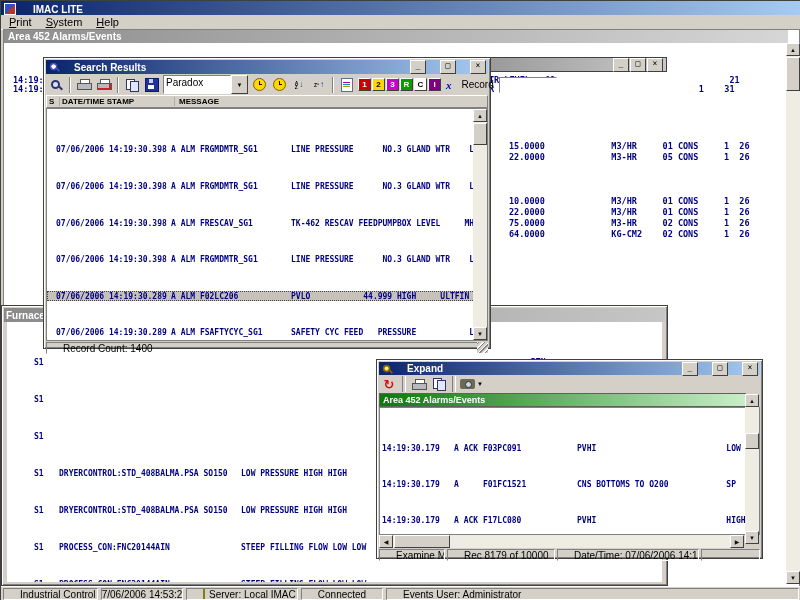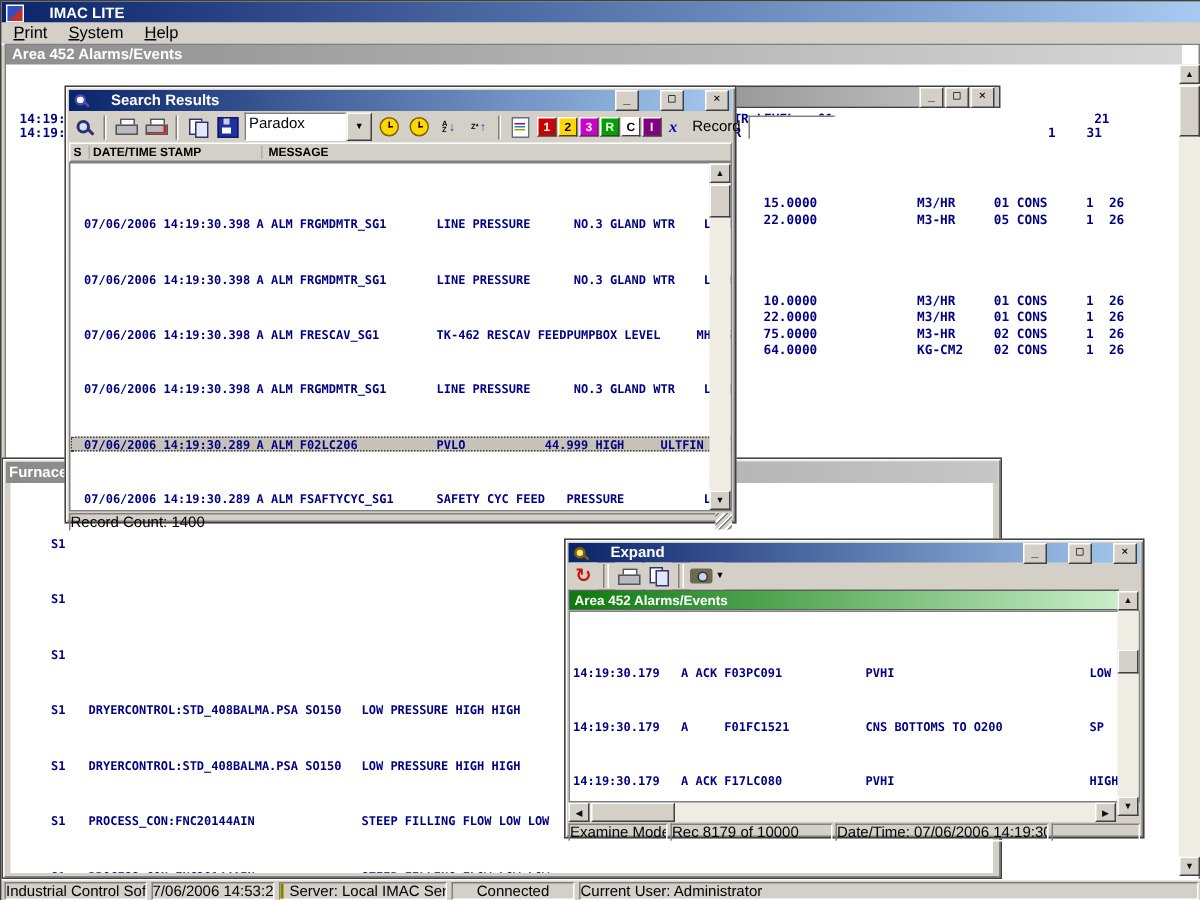--- a/index.html
+++ b/index.html
@@ -75,21 +75,21 @@
   .slist .row .cs{width:9px;flex:none}
   .slist .row .cdt{width:115px;flex:none}
   .slist .row .cm{width:120px;flex:none}
   .slist .row.hl{background:#c6c2ba;outline:1px dotted #404040;outline-offset:-1px}
   
   .vsb{position:absolute;width:14px;background:#efede3;display:flex;flex-direction:column}
   .sb-btn{width:14px;height:13px;background:#d4d0c8;border:1px solid;border-color:#fff #404040 #404040 #fff;display:flex;align-items:center;justify-content:center;font-size:6px;color:#101010;box-sizing:border-box;flex:none}
   .sb-thumb{width:14px;background:#d4d0c8;border:1px solid;border-color:#fff #404040 #404040 #fff;box-sizing:border-box;flex:none}
   .hsb{display:flex;align-items:center;background:#efede3;height:13px}
   .statusbar-inner{display:flex;align-items:center;gap:2px;padding:1px 2px;font-size:10px;color:#000}
-  .panel{border:1px solid;border-color:#808080 #fff #fff #808080;height:12px;display:flex;align-items:center;padding:0 0;box-sizing:border-box;white-space:nowrap;overflow:hidden}
+  .panel{border:1px solid;border-color:#808080 #fff #fff #808080;height:12px;display:flex;align-items:center;padding:0 16px;box-sizing:border-box;white-space:nowrap;overflow:hidden}
   .grip{position:absolute;right:2px;bottom:2px;width:11px;height:11px;background:repeating-linear-gradient(135deg,#fff 0 1px,#808080 1px 2px,#d4d0c8 2px 4px)}
   
   .flist .row{height:9.9px;padding-left:27px}
   .flist .row .fs{width:25px;flex:none}
   .flist .row .ftag{width:182px;flex:none}
   .flist .row .fdesc{width:163px;flex:none}
   .flist .row .fpri{width:127px;flex:none}
   
   .elist .row{height:9px;padding-left:2px}
   .elist .row .et{width:72px;flex:none}
@@ -119,21 +119,21 @@
       <span class="menu-item">Help</span>
     </div>
 
   <div class="content"></div>
   <div class="hbar-gray">Area 452 Alarms/Events</div>
 
   <div class="toptext" style="left:12px;top:44px">
     
   <span class="row">14:19:30.289 A ALM F02LC206                PVLO            44.999 HIGH         ULTFIN LP SEPRTR LEVEL   01                                  21</span><span class="row">14:19:30.289 A ACK F02LC206                PVLO                  HIGH         ULTFIN LP SEPRTR LEVEL   01                             1    31</span></div>
 
-  <div class="toptext rrows" style="left:508px;top:100px">
+  <div class="toptext rrows" style="left:508px;top:110px">
     
   <span class="row">15.0000             M3/HR     01 CONS     1  26</span><span class="row">22.0000             M3-HR     05 CONS     1  26</span></div>
   <div class="toptext rrows" style="left:508px;top:165px">
     
   <span class="row">10.0000             M3/HR     01 CONS     1  26</span><span class="row">22.0000             M3/HR     01 CONS     1  26</span><span class="row">75.0000             M3-HR     02 CONS     1  26</span><span class="row">64.0000             KG-CM2    02 CONS     1  26</span></div>
 
   <div class="vsb" style="left:785px;top:42px;height:541px;z-index:1">
     <span class="sb-btn">▲</span>
     <span class="sb-thumb" style="height:34px;margin-top:1px"></span>
     <span class="sb-btn" style="margin-top:auto">▼</span>
@@ -499,16 +499,16 @@
   </div>
 
   <div class="mainstatus">
     <span class="panel" style="width:95px">Industrial Control Software</span>
     <span class="panel" style="width:82px;justify-content:center">07/06/2006 14:53:27</span>
     <span class="panel" style="width:112px;gap:4px">
       <span class="icon i-note"></span>
       <span>Server: Local IMAC Server</span>
     </span>
     <span class="panel" style="width:82px;justify-content:center">Connected</span>
-    <span class="panel" style="flex:1">Current User: Administrator</span>
+    <span class="panel" style="flex:1">Events User: Administrator</span>
   </div>
 
 </div>
 
 </body></html>

